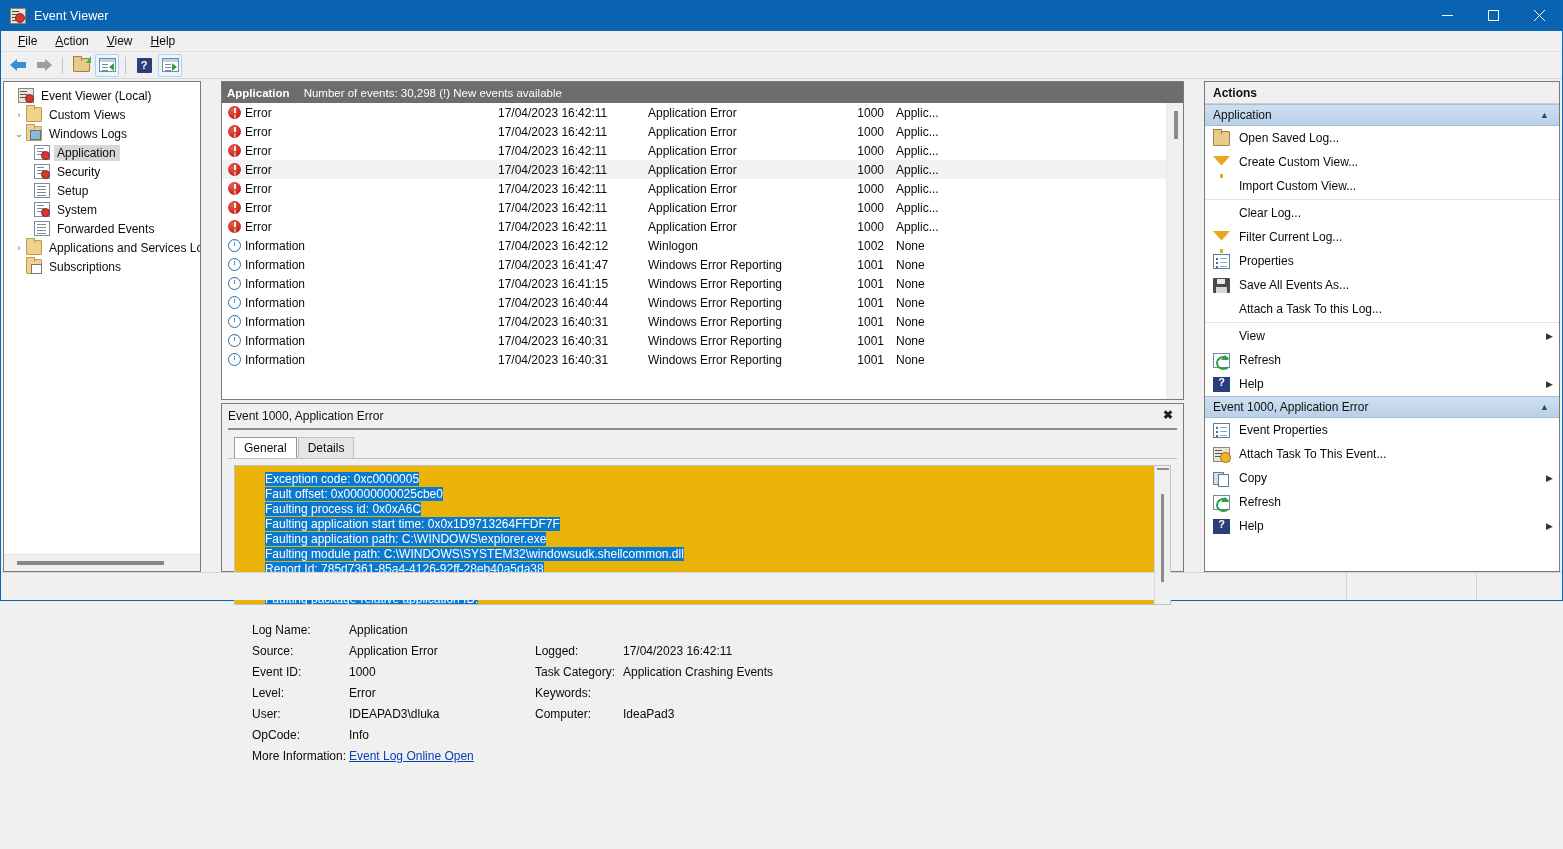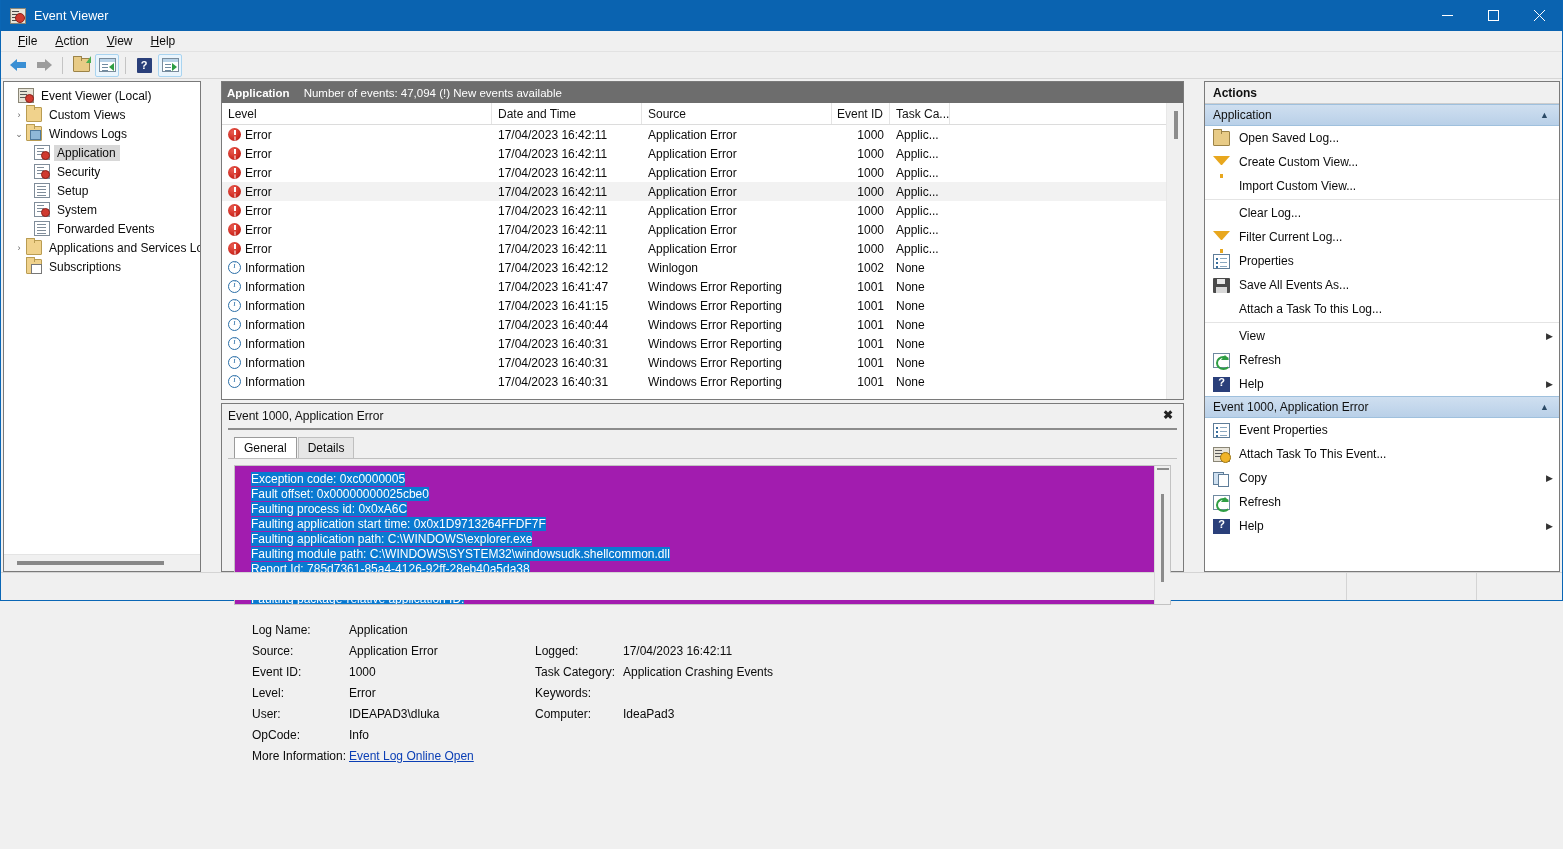--- a/index.html
+++ b/index.html
@@ -232,22 +232,22 @@
   .detail-title .closeb { position:absolute; right:8px; top:4px; width:14px; height:14px;
     display:flex;align-items:center;justify-content:center; font-size:12px; color:#222; font-weight:bold; }
   .detail-sep { height:2px; background:#8c8c8c; margin:0 6px; }
   .tabsrow { display:flex; align-items:flex-end; height:23px; padding-left:12px; margin-top:5px; }
   .tab { padding:3px 9px 3px 9px; font-size:12px; color:#0b0b0b;
     border:1px solid #bfbfbf; border-bottom:none; background:#e6e6e6; margin-right:1px; }
   .tab.active { background:#ffffff; border-color:#9a9a9a; position:relative; z-index:2; }
   .tabbody { flex:1; background:#f0f0f0; border-top:1px solid #bfbfbf; margin:0 6px 0 6px;
     display:flex; flex-direction:column; min-height:0; padding:6px 6px 0 6px; }
   .msgbox {
-    height:140px; min-height:140px; background:#a21caf; border:1px solid #c2c2c2;
-    display:flex; min-width:0;
+    height:140px; min-height:140px; background:#eab308; border:1px solid #c2c2c2;
+    display:flex; min-width:0;padding-left:14px;
   }
   .msgtext { flex:1; padding:6px 0 0 16px; font-size:12px; line-height:15px; color:#0b0b0b; overflow:hidden; }
   .msgtext .hl { background:#0a7ad1; color:#ffffff; }
   .msg-vscroll { width:16px; min-width:16px; background:#f0f0f0; border-left:1px solid #dadada; position:relative; }
   .msg-vthumb { position:absolute; left:6px; top:28px; width:3px; height:88px; background:#8c8c8c; }
   .msg-vtop { position:absolute; left:2px; top:2px; width:12px; height:2px; background:#8c8c8c; }
 
   .meta { padding:14px 0 0 18px; font-size:12px; color:#0b0b0b; }
   .metarow { display:flex; align-items:center; height:21px; }
   .m-lab { width:97px; min-width:97px; }
@@ -462,32 +462,24 @@
       <div class="hscroll-wrap">
         <div class="hscroll-thumb"></div>
       </div>
     </div>
 
     <div class="center">
 
       <div class="listpanel">
         <div class="list-header">
           <span class="bold">Application</span>
-          <span>Number of events: 47,094 (!) New events available</span>
+          <span>Number of events: 30,298 (!) New events available</span>
         </div>
         <div class="grid">
           <div class="grid-main">
-            <div class="colhead">
-              <div class="col c-level">Level</div>
-              <div class="col c-date">Date and Time</div>
-              <div class="col c-source">Source</div>
-              <div class="col c-eid">Event ID</div>
-              <div class="col c-task">Task Ca...</div>
-              <div class="col c-rest"></div>
-            </div>
             <div class="rows" id="event-rows">
                 <div class="row">
                   <div class="cell c-level">
                     <span class="lvlicon err"></span>
                     <span>Error</span>
                   </div>
                   <div class="cell c-date">17/04/2023 16:42:11</div>
                   <div class="cell c-source">Application Error</div>
                   <div class="cell c-eid num">1000</div>
                   <div class="cell c-task">Applic...</div>

